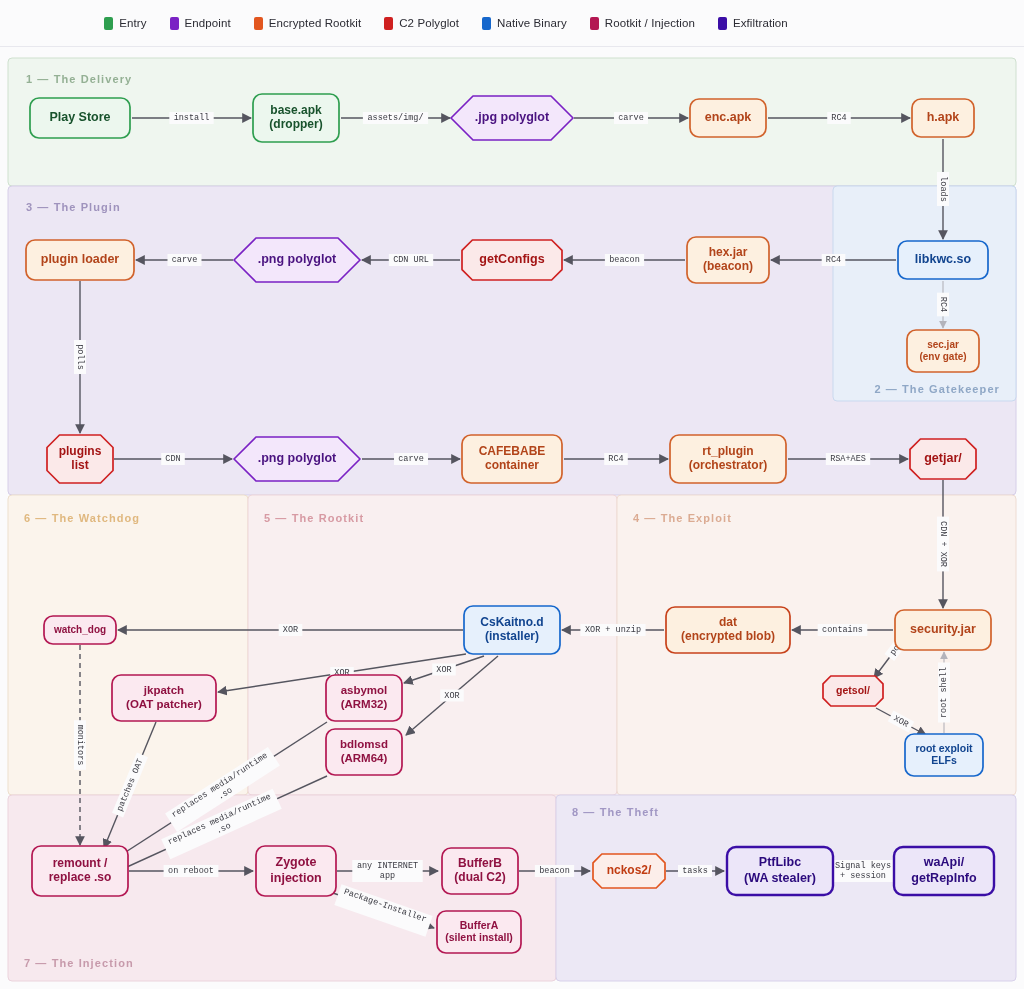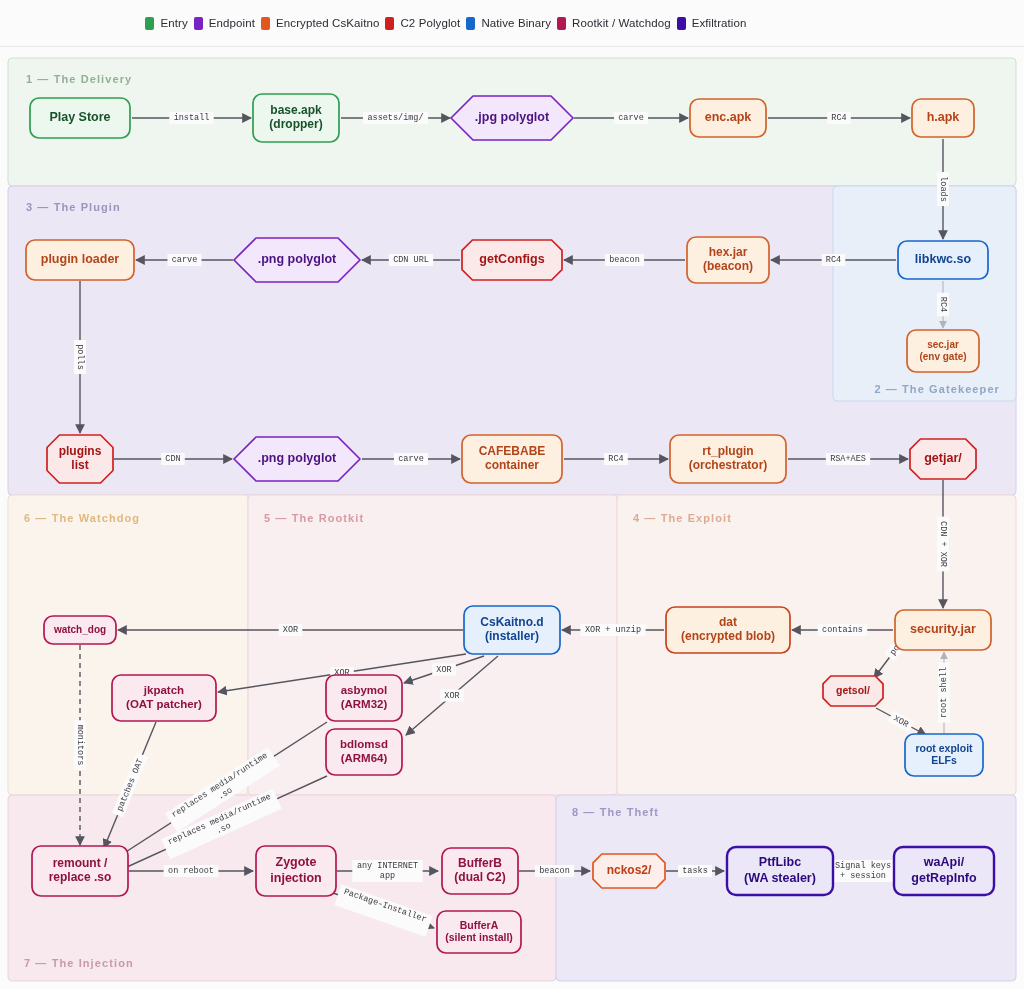--- a/index.html
+++ b/index.html
@@ -1,19 +1,19 @@
 <!DOCTYPE html>
 <html><head>
 <meta charset="utf-8">
 <style>
   html,body{margin:0;padding:0;background:#ffffff;}
   body{font-family:"Liberation Sans",sans-serif;width:1024px;height:989px;overflow:hidden;}
   #root{position:relative;width:1024px;height:989px;background:#fbfbfc;}
   .legend{position:absolute;left:0;top:0;width:892px;height:46px;background:#fbfbfc;
-          display:flex;align-items:center;justify-content:center;gap:6px;}
+          display:flex;align-items:center;justify-content:center;gap:23px;}
   .legend .item{display:flex;align-items:center;gap:6px;}
   .legend .sw{width:9px;height:13px;border-radius:2px;display:inline-block;}
   .legend .lb{font-size:11.5px;color:#2b2b33;letter-spacing:.1px;}
   .legend-rule{position:absolute;left:0;top:46px;width:1024px;height:1px;background:#e8e8ee;}
   svg{position:absolute;left:0;top:0;}
   .nodeLabel{font-family:"Liberation Sans",sans-serif;font-weight:bold;text-anchor:middle;
              dominant-baseline:middle;}
   .edgeLabel{font-family:"Liberation Mono",monospace;font-size:8.5px;fill:#3a3a42;
              text-anchor:middle;dominant-baseline:middle;}
   .clusterLabel{font-family:"Liberation Sans",sans-serif;font-weight:bold;font-size:11px;
@@ -28,33 +28,33 @@
       <div class="item">
         <span class="sw" style="background: rgb(46, 158, 79);"></span>
         <span class="lb">Entry</span>
       </div>
       <div class="item">
         <span class="sw" style="background: rgb(122, 34, 196);"></span>
         <span class="lb">Endpoint</span>
       </div>
       <div class="item">
         <span class="sw" style="background: rgb(226, 86, 31);"></span>
-        <span class="lb">Encrypted CsKaitno</span>
+        <span class="lb">Encrypted Rootkit</span>
       </div>
       <div class="item">
         <span class="sw" style="background: rgb(207, 32, 32);"></span>
         <span class="lb">C2 Polyglot</span>
       </div>
       <div class="item">
         <span class="sw" style="background: rgb(22, 103, 204);"></span>
         <span class="lb">Native Binary</span>
       </div>
       <div class="item">
         <span class="sw" style="background: rgb(179, 23, 82);"></span>
-        <span class="lb">Rootkit / Watchdog</span>
+        <span class="lb">Rootkit / Injection</span>
       </div>
       <div class="item">
         <span class="sw" style="background: rgb(59, 14, 166);"></span>
         <span class="lb">Exfiltration</span>
       </div>
     </div>
   <div class="legend-rule"></div>
 
   <svg id="canvas" width="1024" height="989" viewBox="0 0 1024 989">
     <defs>

